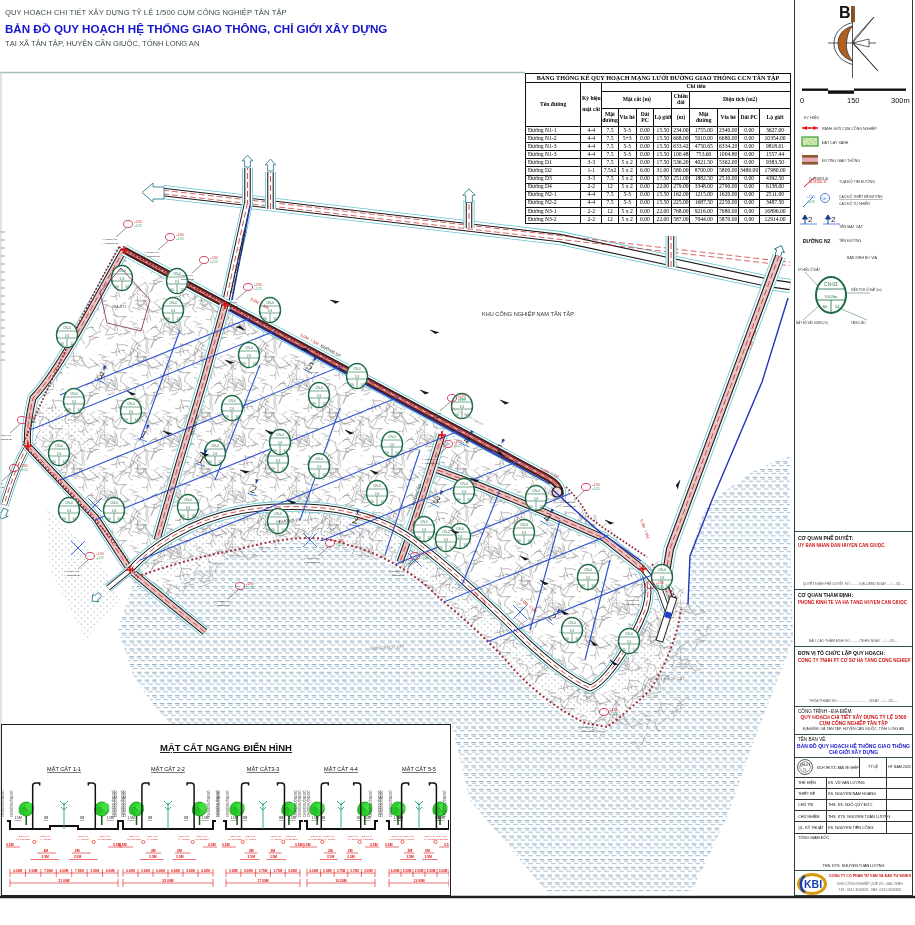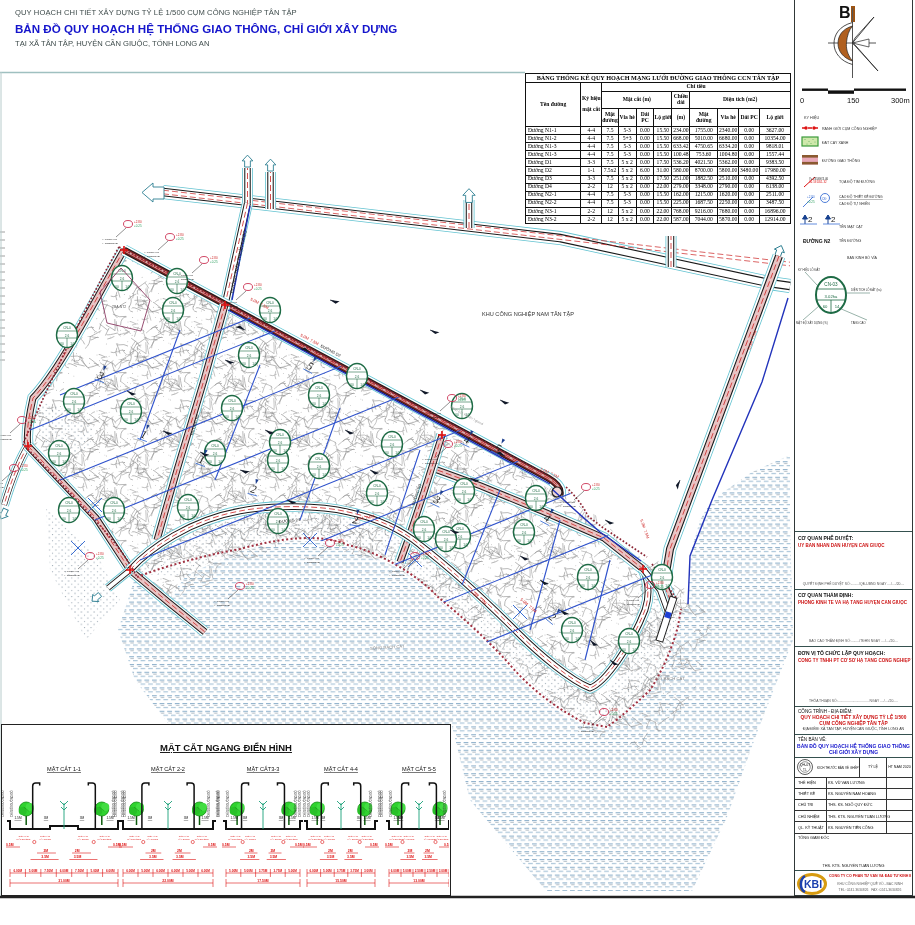--- a/index.html
+++ b/index.html
@@ -978,21 +978,21 @@
       <line x1="0" y1="344" x2="5" y2="344"></line>
       <line x1="0" y1="352" x2="5" y2="352"></line>
       <line x1="0" y1="360" x2="5" y2="360"></line>
     </g>
     <g>
       <line x1="0" y1="72.5" x2="525" y2="72.5" stroke="#9fc0c0" stroke-width="1.6"></line>
       <line x1="1" y1="72" x2="1" y2="897" stroke="#b8cccc" stroke-width="1"></line>
       <line x1="0" y1="897" x2="915" y2="897" stroke="#222" stroke-width="2.4"></line>
     </g>
   </svg>
-<div class="abs" style="left:15px;top:8px;width:740px;">
+<div class="abs" style="left:5px;top:8px;width:740px;">
 <div style="font-size:7.6px;color:#3d4a4a;letter-spacing:0.1px;">QUY HOẠCH CHI TIẾT XÂY DỰNG TỶ LỆ 1/500 CỤM CÔNG NGHIỆP TÂN TẬP</div>
 <div style="font-size:11.6px;color:#1515cc;font-weight:bold;margin-top:5px;">BẢN ĐỒ QUY HOẠCH HỆ THỐNG GIAO THÔNG, CHỈ GIỚI XÂY DỰNG</div>
 <div style="font-size:7.6px;color:#3d4a4a;margin-top:4px;">TẠI XÃ TÂN TẬP, HUYỆN CẦN GIUỘC, TỐNH LONG AN</div>
 </div>
 <div class="abs" style="left:525px;top:73px;background:#fff;">
     <table class="rt" style="width:266px;font-size:5.6px;">
       <tbody>
         <tr>
           <td colspan="11" style="height:9px;font-weight:bold;font-size:6.2px;">BẢNG THỐNG KÊ QUY HOẠCH MẠNG LƯỚI ĐƯỜNG GIAO THÔNG  CCN TÂN TẬP</td>
         </tr>

